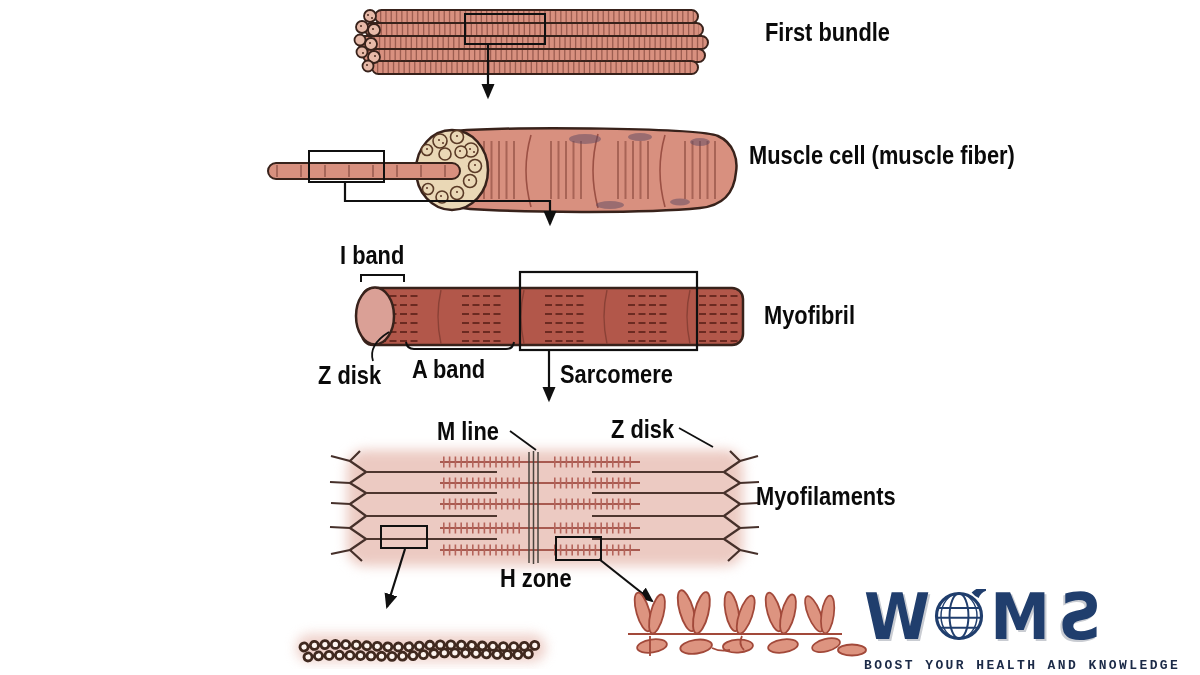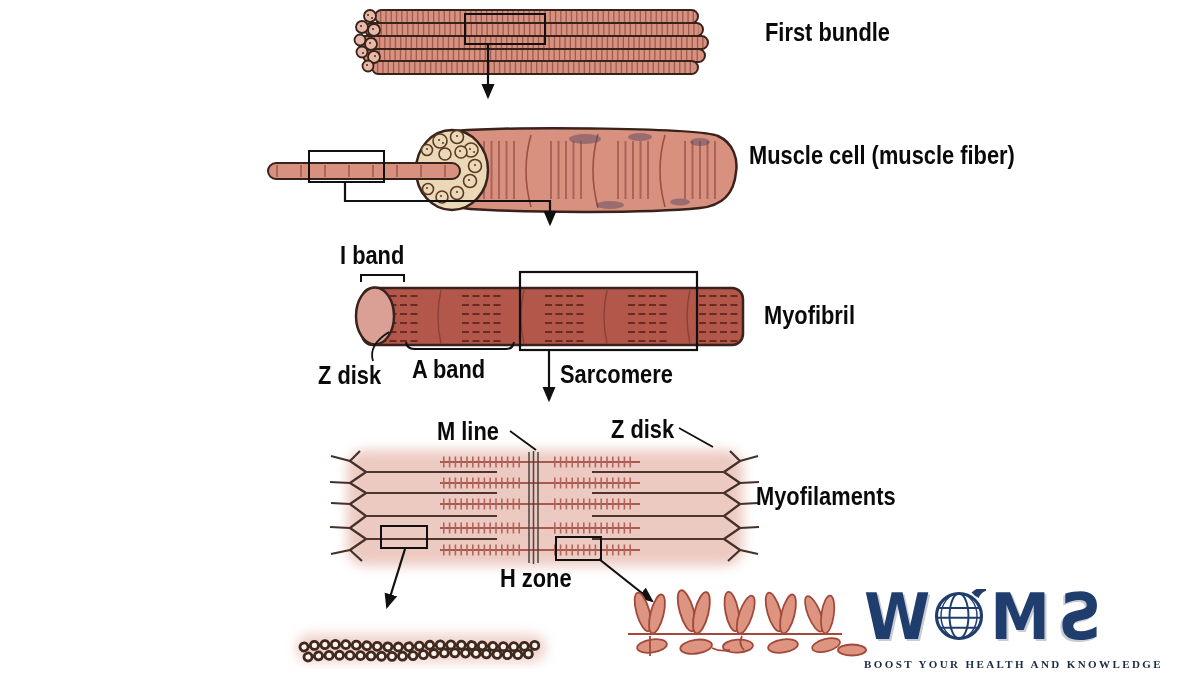--- a/index.html
+++ b/index.html
@@ -11,22 +11,22 @@
   .glow{position:absolute;background:#eccac2;filter:blur(6px);border-radius:18px;}
   
   .logo{position:absolute;left:864px;top:586px;width:310px;}
   .logo-row{display:flex;align-items:center;height:60px;}
   .logo-letter{font-family:"DejaVu Sans",sans-serif;font-weight:700;font-size:60px;
        line-height:56px;color:#203e6d;text-shadow:2px 2px 0 #c9ccd2;
        transform:scaleY(1.08);letter-spacing:0;}
   .logo-letter.sp{margin-left:8px;}
   .logo-letter.mirror{display:inline-block;transform:scaleX(-1) scaleY(1.08);}
   .logo-globe{margin:0 4px 0 2px;}
-  .logo-tagline{margin-top:12px;font-family:Liberation Serif, serif;font-weight:700;
-       font-size:11px;letter-spacing:2.4px;color:#1b2a47;white-space:nowrap;}
+  .logo-tagline{margin-top:12px;font-family:Liberation Mono, monospace;font-weight:700;
+       font-size:13px;letter-spacing:2.4px;color:#1b2a47;white-space:nowrap;}
 </style>
 </head>
 <body>
 
 <div class="canvas">
 
   <div class="glow" style="left:347px;top:450px;width:396px;height:116px;"></div>
   <div class="glow" style="left:296px;top:634px;width:250px;height:28px;opacity:.85;"></div>
 
   <svg class="art" width="1200" height="675" viewBox="0 0 1200 675">

